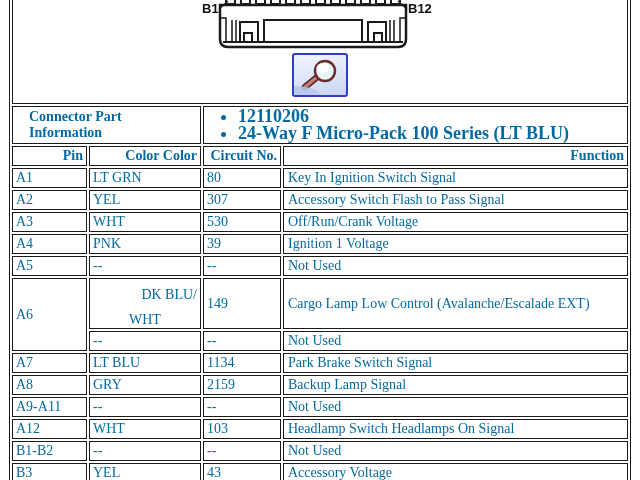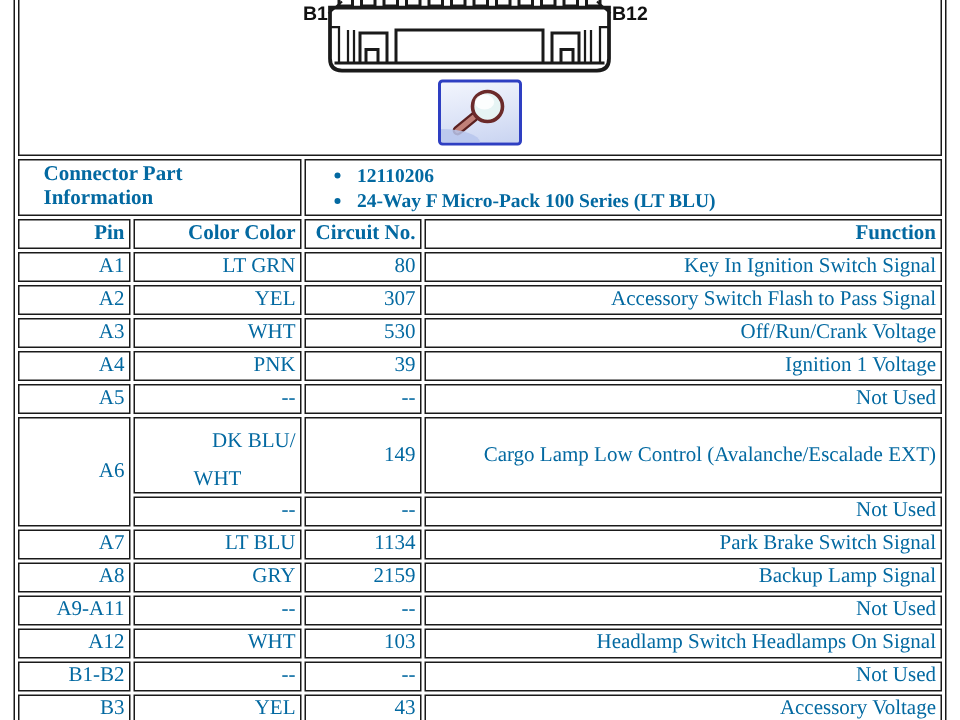--- a/index.html
+++ b/index.html
@@ -13,29 +13,29 @@
     border-collapse:separate; border-spacing:2px;
     border:1px solid #1a1a1a; background:#ffffff;
     table-layout:fixed;
   }
   td, th {
     border:1px solid #1a1a1a; box-sizing:border-box;
     padding:0 3px; font-size:14px; background:#ffffff;
     overflow:hidden; vertical-align:middle;
   }
   th { font-weight:bold; text-align:right; height:20px; }
-  td.c { text-align:right; }
-  td.f { text-align:right; padding-left:4px; }
+  td.c { text-align:left; }
+  td.f { text-align:left; padding-left:4px; }
   tr.data td { height:20px; }
   tr.tall td { height:50px; }
   td.art { height:111px; padding:0; vertical-align:top; text-align:center; }
   td.info-label { height:38px; font-weight:bold; padding-left:16px; }
   td.info-values ul {
     margin:0; padding-left:31px; font-weight:bold;
-    font-size:13px; line-height:17px; list-style-type:disc;
+    font-size:18px; line-height:17px; list-style-type:disc;
   }
   .fig-wrap { height:50px; overflow:visible; }
   svg.connector { display:block; margin:0 auto; }
   .conn-line { stroke:#1a1a1a; fill:none; }
   .conn-fill { fill:#ffffff; stroke:#1a1a1a; }
   .conn-label { font-family:"Liberation Sans", sans-serif; font-size:13px; font-weight:bold; fill:#111; }
   .zoom-btn {
     position:relative; width:56px; height:44px; margin:9px auto 0;
     box-sizing:border-box; border:2px solid #2e3fc2; border-radius:3px;
     background:linear-gradient(170deg,#f2f5fd 0%,#dde4f7 55%,#c9d4f1 100%);

